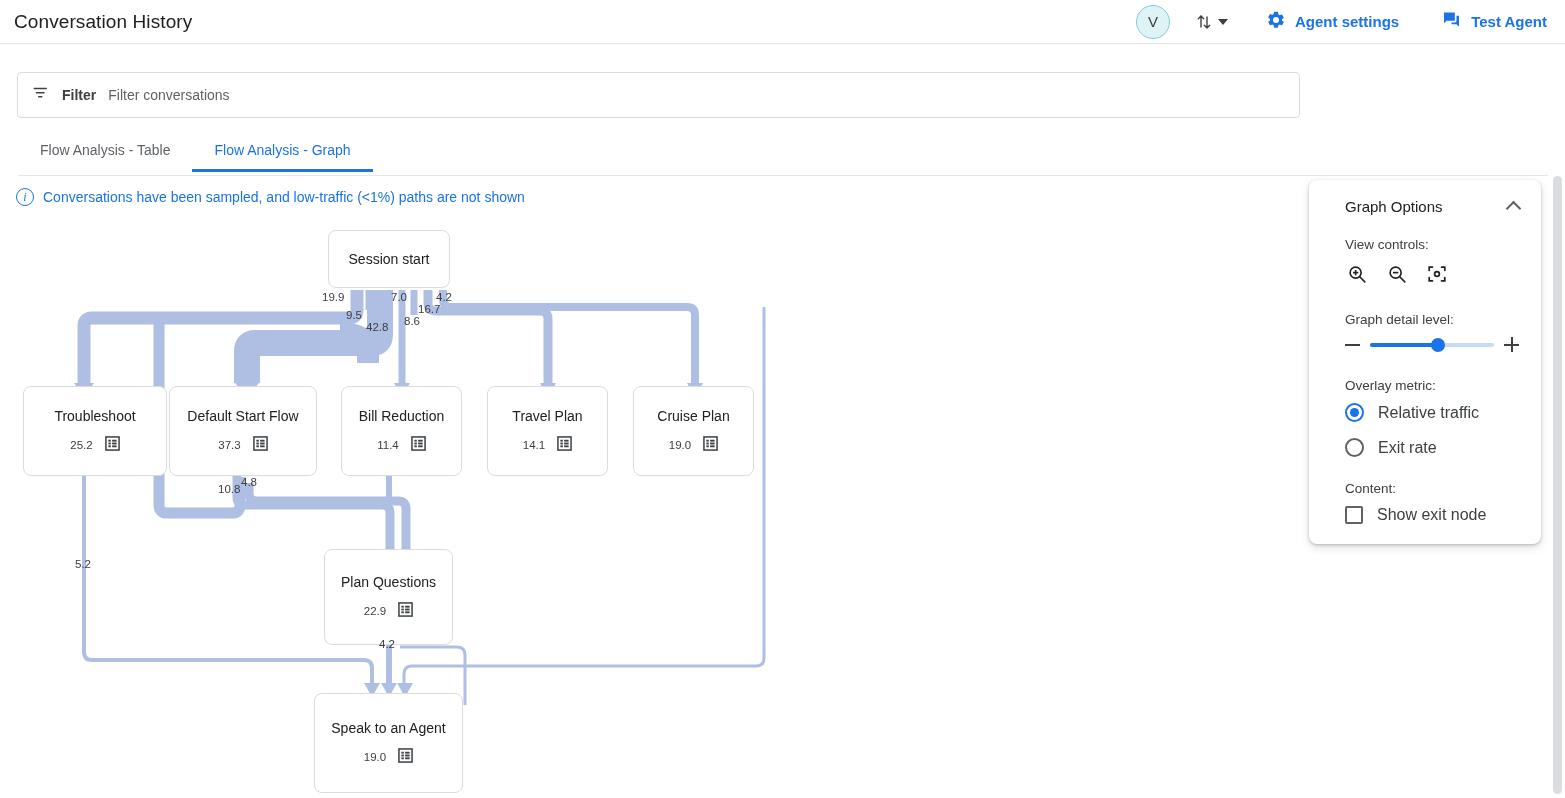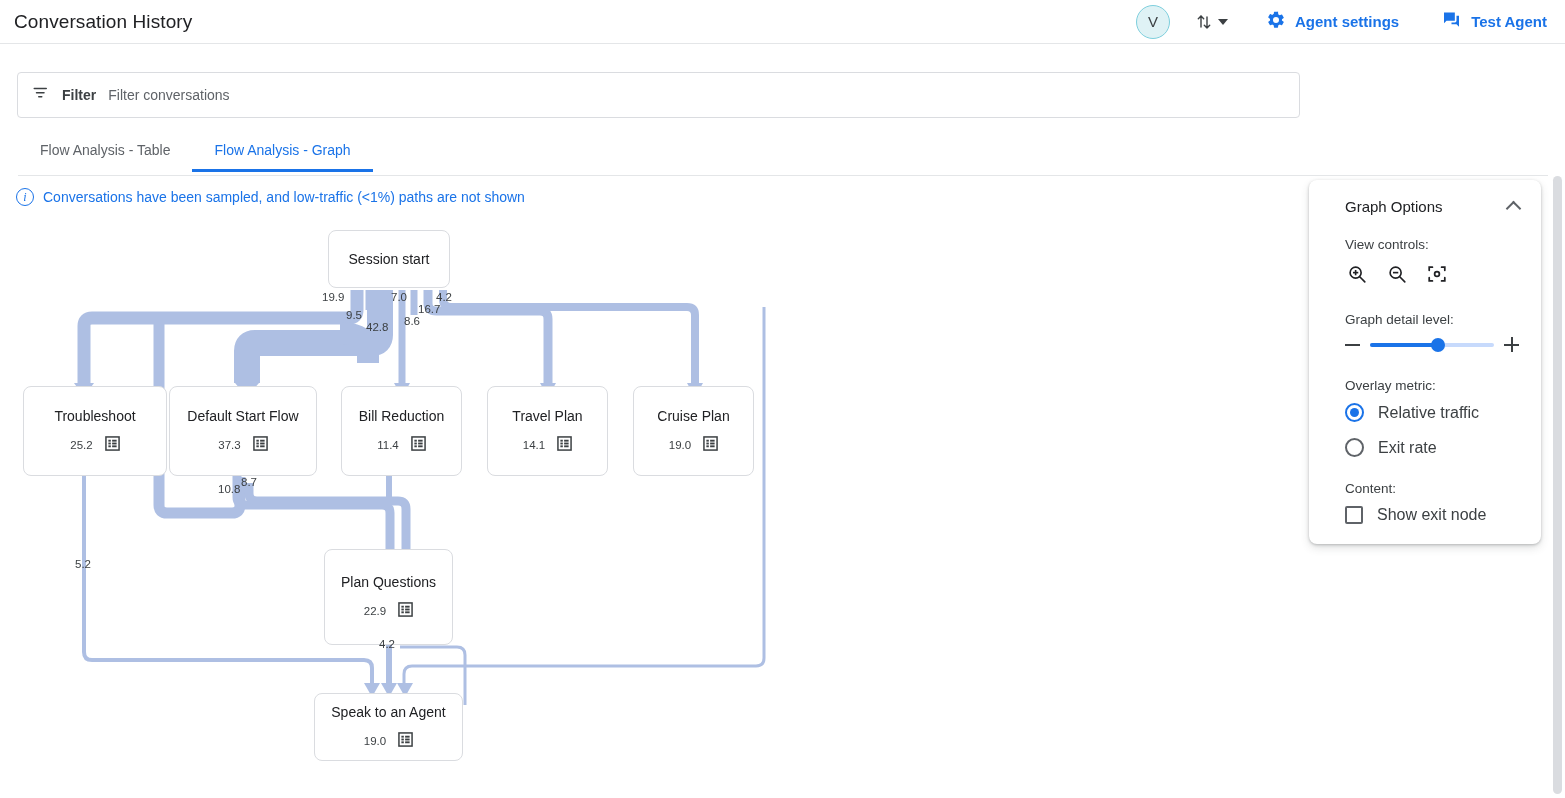--- a/index.html
+++ b/index.html
@@ -443,21 +443,21 @@
             <rect x="3.6" y="7" width="2.6" height="2" fill="#3c4043"></rect>
             <rect x="3.6" y="10" width="2.6" height="2" fill="#3c4043"></rect>
             <rect x="7.6" y="4" width="4.8" height="2" fill="#3c4043"></rect>
             <rect x="7.6" y="7" width="4.8" height="2" fill="#3c4043"></rect>
             <rect x="7.6" y="10" width="4.8" height="2" fill="#3c4043"></rect>
           </svg>
       </span>
     </div>
   </div>
 
-  <div class="node" style="left:314px; top:478px; width:149px; height:68px;">
+  <div class="node" style="left:314px; top:478px; width:149px; height:100px;">
     <div class="node-title">Speak to an Agent</div>
     <div class="node-meta">
       <span class="node-val">19.0</span>
       <span class="node-icon">
         <svg width="15" height="15" viewBox="0 0 16 16">
             <rect x="1" y="1" width="14" height="14" fill="none" stroke="#3c4043" stroke-width="1.6"></rect>
             <rect x="3.6" y="4" width="2.6" height="2" fill="#3c4043"></rect>
             <rect x="3.6" y="7" width="2.6" height="2" fill="#3c4043"></rect>
             <rect x="3.6" y="10" width="2.6" height="2" fill="#3c4043"></rect>
             <rect x="7.6" y="4" width="4.8" height="2" fill="#3c4043"></rect>
@@ -469,21 +469,21 @@
   </div>
 
   <div class="edge-label" style="left:322px; top:76px;">19.9</div>
   <div class="edge-label" style="left:346px; top:94px;">9.5</div>
   <div class="edge-label" style="left:366px; top:106px;">42.8</div>
   <div class="edge-label" style="left:391px; top:76px;">7.0</div>
   <div class="edge-label" style="left:404px; top:100px;">8.6</div>
   <div class="edge-label" style="left:418px; top:88px;">16.7</div>
   <div class="edge-label" style="left:436px; top:76px;">4.2</div>
   <div class="edge-label" style="left:218px; top:268px;">10.8</div>
-  <div class="edge-label" style="left:241px; top:261px;">8.7</div>
+  <div class="edge-label" style="left:241px; top:261px;">4.8</div>
   <div class="edge-label" style="left:75px;  top:343px;">5.2</div>
   <div class="edge-label" style="left:379px; top:423px;">4.2</div>
 </div>
 
 <div class="panel">
   <div class="panel-head">
     <span class="panel-title">Graph Options</span>
     <span class="chev"></span>
   </div>
 

